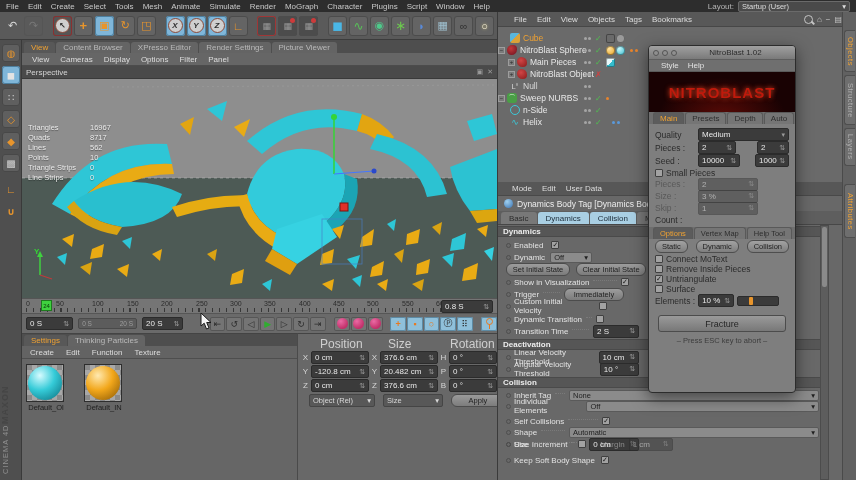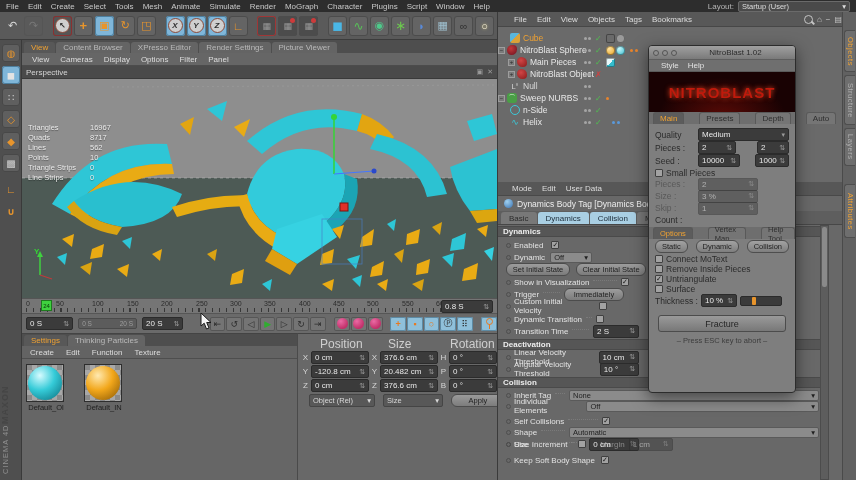--- a/index.html
+++ b/index.html
@@ -166,21 +166,21 @@
          box-shadow:0 5px 16px rgba(0,0,0,.5);z-index:30;font-size:8.5px;box-sizing:border-box;}
   .ntitle{height:13px;background:linear-gradient(#a0a0a0,#7a7a7a);border-radius:3px 3px 0 0;display:flex;align-items:center;
           padding:0 4px;gap:3px;font-size:8px;color:#2c2c2c;}
   .tl{width:6px;height:6px;border-radius:50%;background:#8f8f8f;border:1px solid #555;box-sizing:border-box;}
   .ntxt{flex:1;text-align:center;}
   .nmenu{height:11px;background:#6f6f6f;border-top:1px solid #5e5e5e;border-bottom:1px solid #5a5a5a;
          display:flex;gap:9px;align-items:center;padding-left:12px;font-size:8px;color:#e2e2e2;}
   .nlogo{height:40px;background:radial-gradient(ellipse at 50% 115%,#5a0a06,#190203 62%);display:flex;align-items:center;justify-content:center;}
   .nlogo span{font-family:Liberation Sans, sans-serif;font-weight:bold;font-size:15px;color:#c01a0c;
               letter-spacing:1px;text-shadow:0 0 5px #ff4a26,0 1px 2px #000;}
-  .ntabs{height:12px;display:flex;gap:15px;align-items:flex-end;padding-left:4px;background:#6e6e6e;font-size:8px;}
+  .ntabs{height:12px;display:flex;gap:1px;align-items:flex-end;padding-left:4px;background:#6e6e6e;font-size:8px;}
   .ntab{height:11px;padding:0 6px;background:#757575;color:#2e2e2e;border:1px solid #595959;border-bottom:none;
         border-radius:3px 3px 0 0;display:flex;align-items:center;}
   .ntab.on{background:#5c5c5c;color:#f0a232;}
   .nbody{padding:4px 6px 0 6px;color:#2b2b2b;}
   .nrow{display:flex;align-items:center;height:13px;gap:3px;}
   .nlbl{width:40px;flex:none;}
   .pill{background:linear-gradient(#a2a2a2,#7e7e7e);border:1px solid #4e4e4e;border-radius:6px;height:11px;
         padding:0 6px;display:flex;align-items:center;font-size:7.5px;color:#222;}
   .slider{width:40px;height:8px;background:#3b3b3b;border:1px solid #2b2b2b;border-radius:2px;position:relative;}
   .slider i{position:absolute;left:28%;top:0;width:4px;height:100%;background:#e8952c;border-radius:1px;}
@@ -954,21 +954,21 @@
         </div>
       <div class="nrow" style="height:10px">
           <span class="chk checked"></span>
           <span>Untriangulate</span>
         </div>
       <div class="nrow" style="height:10px">
           <span class="chk"></span>
           <span>Surface</span>
         </div>
       <div class="nrow">
-        <span>Thickness :</span>
+        <span>Elements :</span>
         <div class="fld" style="width:28px">
             <span>10 %</span>
             <span class="spin">⇅</span>
           </div>
         <span class="slider">
             <i></i>
           </span>
       </div>
       <div class="fracture">Fracture</div>
       <div class="escnote">– Press ESC key to abort –</div>

